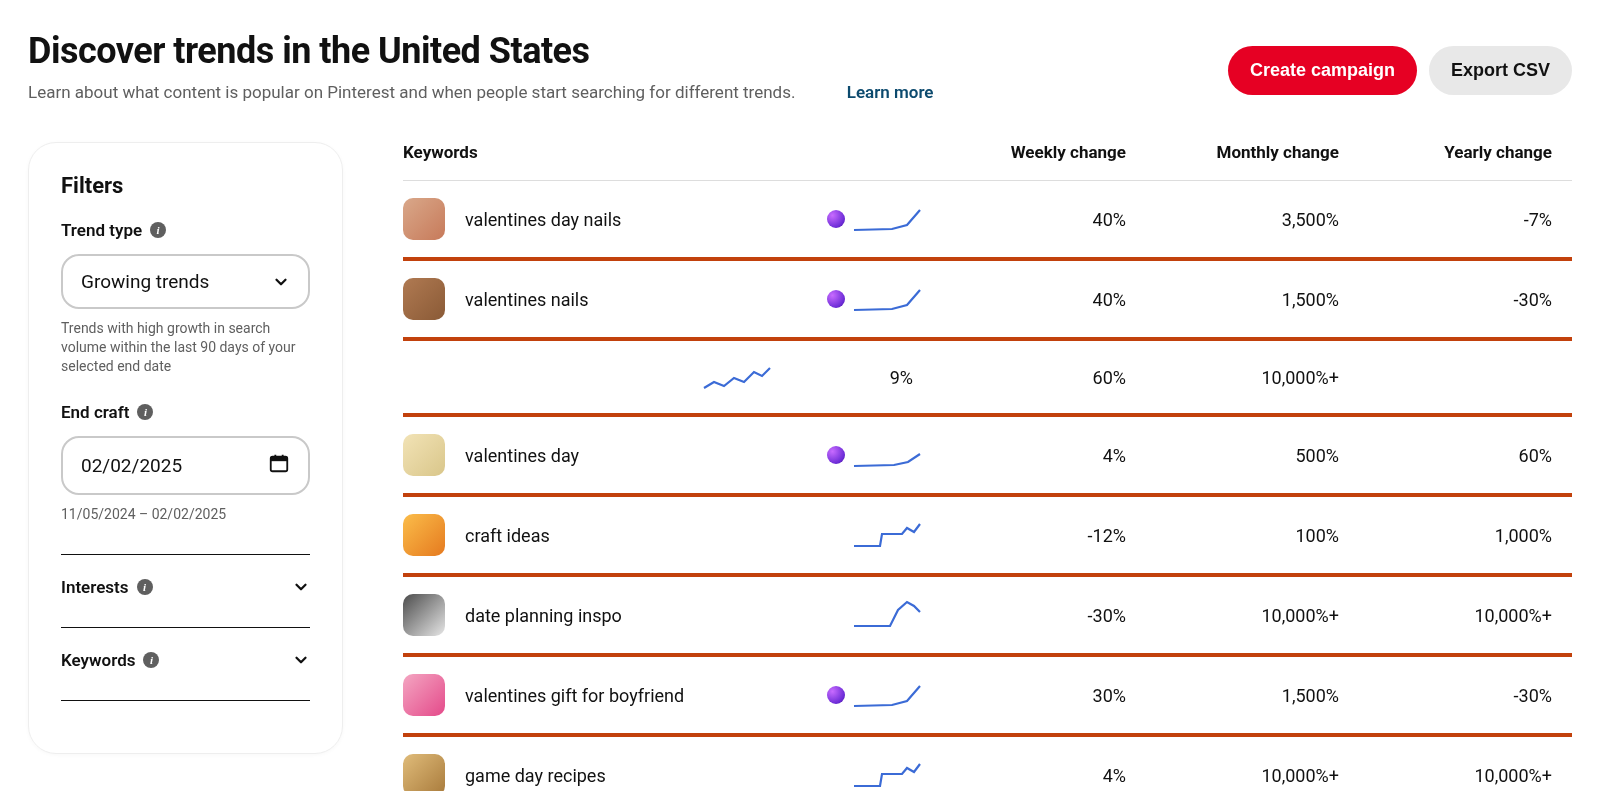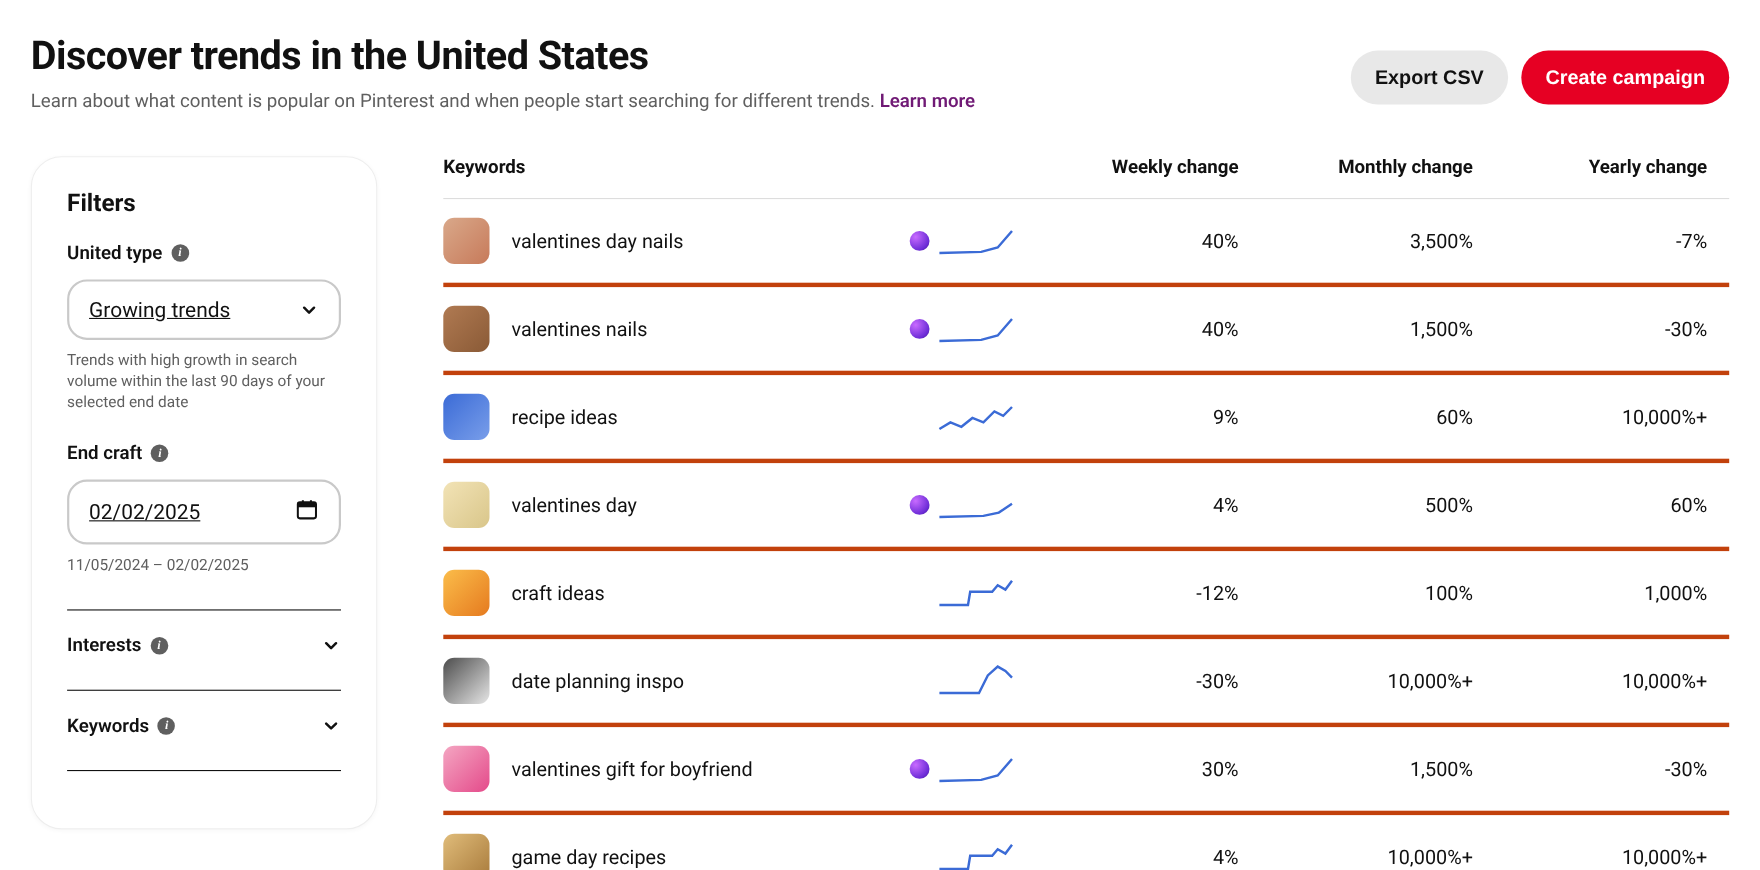--- a/index.html
+++ b/index.html
@@ -19,23 +19,24 @@
     font-size: 36px;
     font-weight: 700;
     letter-spacing: -0.5px;
     margin-bottom: 10px;
   }
   .header-left p {
     font-size: 17px;
     color: #5f5f5f;
   }
   .header-left a {
-    color: #701a75;
+    color: #0c4a6e;
     font-weight: 600;
     text-decoration: none;
+    margin-left: 47px;
   }
   .header-actions {
     display: flex;
     gap: 12px;
     margin-top: 8px;
   }
   .btn {
     border: none;
     border-radius: 28px;
     padding: 14px 22px;
@@ -89,21 +90,20 @@
     width: 100%;
     border: 2px solid #c9c9c9;
     border-radius: 18px;
     padding: 14px 18px;
     font-size: 19px;
     display: flex;
     align-items: center;
     justify-content: space-between;
     cursor: pointer;
     background:#fff;
-    text-decoration:underline;
   }
   .help-text {
     font-size: 14px;
     color: #5f5f5f;
     line-height: 1.35;
     margin-top: 10px;
   }
   .section-gap { margin-top: 26px; }
   .divider {
     border: none;
@@ -177,32 +177,32 @@
 <body>
 
 <div class="header-row">
   <div class="header-left">
     <h1>Discover trends in the United States</h1>
     <p>
       <span>Learn about what content is popular on Pinterest and when people start searching for different trends. </span><a href="#">Learn more</a>
     </p>
   </div>
   <div class="header-actions">
+    <button class="btn btn-red">Create campaign</button>
     <button class="btn btn-grey">Export CSV</button>
-    <button class="btn btn-red">Create campaign</button>
   </div>
 </div>
 
 <div class="layout">
 
   <aside class="sidebar">
     <h2>Filters</h2>
 
     <div class="filter-label">
-      <span>United type</span>
+      <span>Trend type</span>
       <span class="info-icon">i</span>
     </div>
     <div class="select-box">
       <span>Growing trends</span>
       <span class="chev">
         <svg width="18" height="18" viewBox="0 0 24 24">
             <path d="M6 9l6 6 6-6" fill="none" stroke="#111" stroke-width="3" stroke-linecap="round" stroke-linejoin="round"></path>
           </svg>
       </span>
     </div>
@@ -291,24 +291,20 @@
             <div class="ball"></div>
             <span class="spark"><svg width="72" height="34" viewBox="0 0 70 34">
                 <path d="M2 30 L40 29 L55 25 L68 10"></path>
               </svg></span>
           </div>
           <div class="num">40%</div>
           <div class="num">1,500%</div>
           <div class="num">-30%</div>
         </div>
         <div class="trow">
-          <div class="kw-cell">
-            <div class="thumb blue"></div>
-            <span>recipe ideas</span>
-          </div>
           <div class="spark-cell">
             <span class="spark"><svg width="72" height="34" viewBox="0 0 70 34">
                 <path d="M2 30 L12 24 L22 28 L32 20 L42 24 L52 14 L60 18 L68 10"></path>
               </svg></span>
           </div>
           <div class="num">9%</div>
           <div class="num">60%</div>
           <div class="num">10,000%+</div>
         </div>
         <div class="trow">

